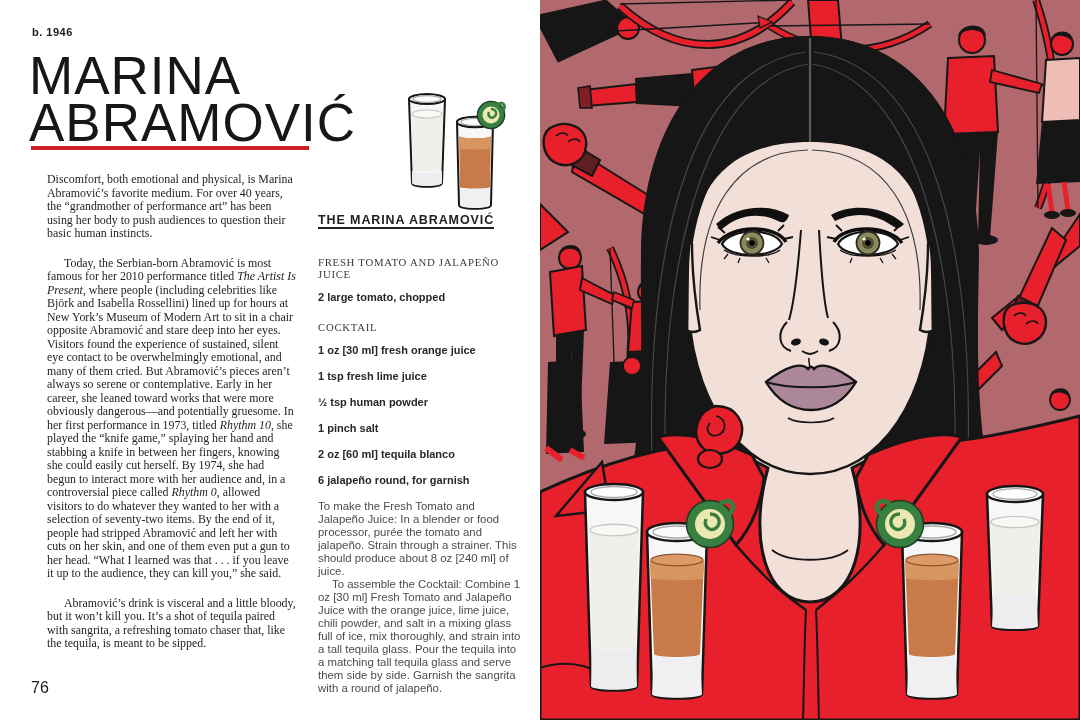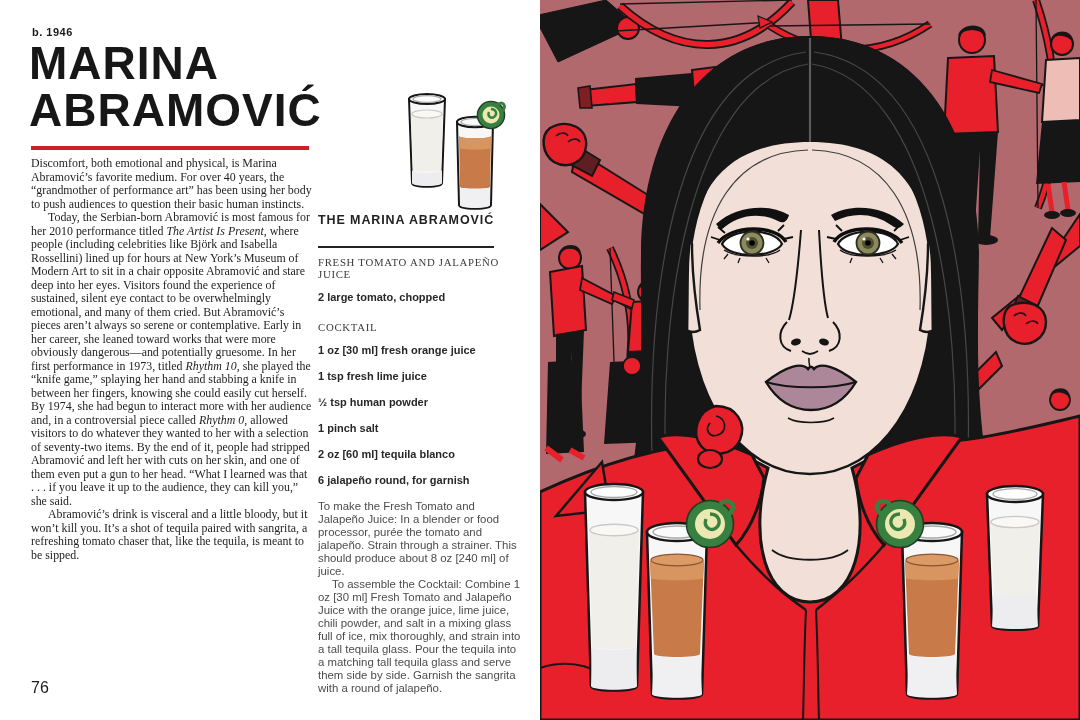--- a/index.html
+++ b/index.html
@@ -7,45 +7,45 @@
     position:relative;width:1080px;height:720px;background:#ffffff;
     font-family:"Liberation Sans",sans-serif;overflow:hidden;
   }
   
   .page-left{position:absolute;left:0;top:0;width:540px;height:720px;background:#fff;}
   .birth{
     position:absolute;left:32px;top:26px;
     font-size:11px;font-weight:bold;letter-spacing:.5px;color:#1c1c1c;
   }
   .title{
-    position:absolute;left:29px;top:40px;width:300px;
-    font-size:46px;line-height:47px;font-weight:bold;letter-spacing:1px;color:#171717;
+    position:absolute;left:29px;top:52px;width:300px;
+    font-size:53px;line-height:47px;font-weight:normal;letter-spacing:1px;color:#171717;
   }
   .title-rule{
     position:absolute;left:31px;top:146px;width:278px;height:4px;background:#cc2027;
   }
   .article{
     position:absolute;left:31px;top:157px;width:281px;
     font-family:"Liberation Serif",serif;font-size:11.9px;line-height:13.5px;color:#1e1e1e;
     text-align:left;
   }
-  .article p{margin:0;}
+  .article p{margin:16px;}
   .article p + p{text-indent:17px;}
   .article em{font-style:italic;}
   .page-number{
     position:absolute;left:31px;top:679px;
     font-size:16px;font-weight:normal;color:#1c1c1c;text-align:right;
   }
   
   .recipe{position:absolute;left:318px;top:80px;width:206px;}
   .recipe-glasses{position:absolute;left:70px;top:2px;width:132px;height:132px;}
   .recipe-heading{
     position:absolute;left:0;top:133px;
     font-size:12.5px;font-weight:bold;letter-spacing:.9px;color:#222;
-    border-bottom:2px solid #222;padding-bottom:19px;
+    border-bottom:2px solid #222;padding-bottom:0;
   }
   .recipe-body{position:absolute;left:0;top:160px;width:206px;}
   .ing-header{
     font-family:"Liberation Serif",serif;font-size:10.8px;letter-spacing:.7px;
     color:#3a3a3a;margin:16px 0 11px 0;
   }
   .ing{
     font-size:11px;font-weight:bold;color:#272727;line-height:13.5px;
     margin:0 0 12.5px 0;white-space:pre-line;
   }

